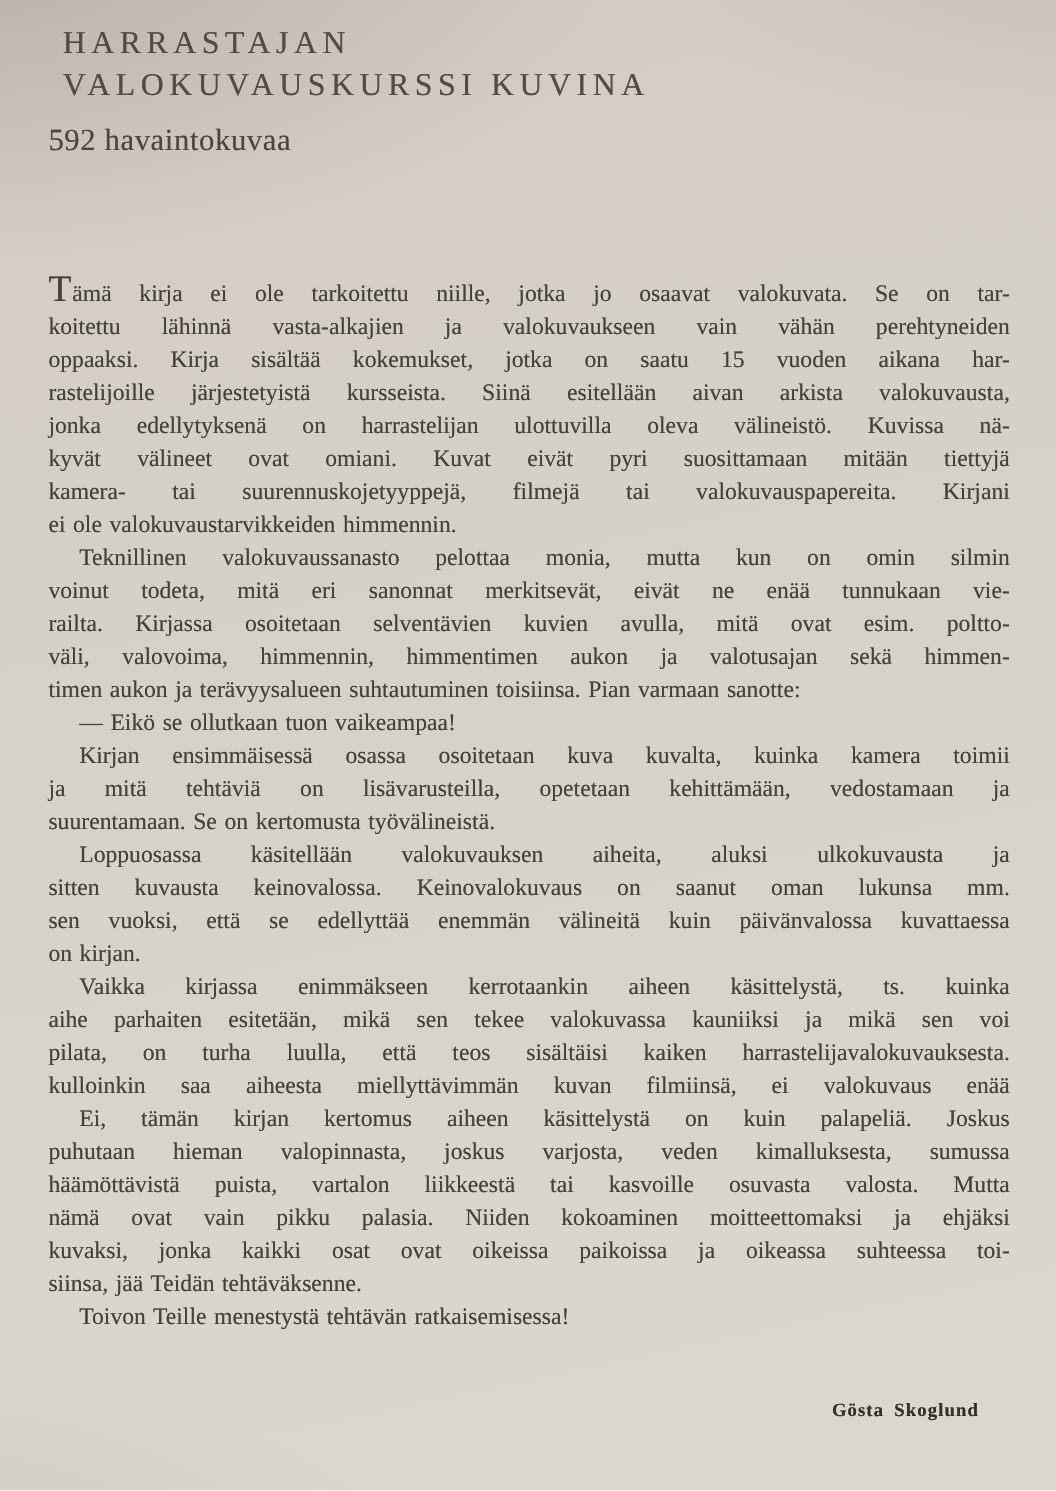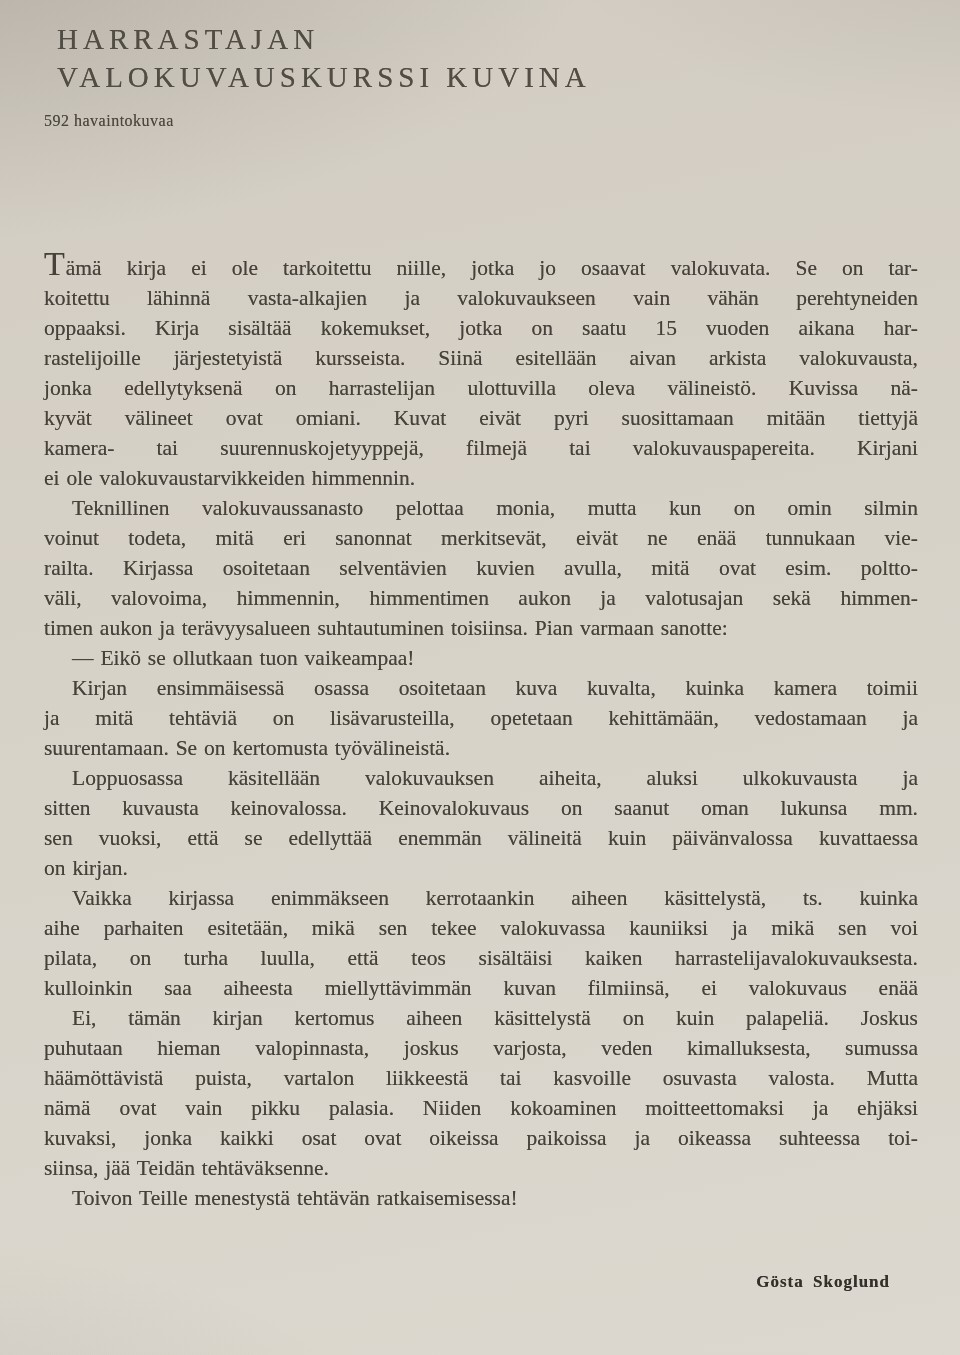--- a/index.html
+++ b/index.html
@@ -32,21 +32,21 @@
     letter-spacing: 5px;
     font-weight: 400;
     color: #514d45;
     line-height: 38px;
     text-shadow: 0 0 0.6px rgba(75, 70, 60, 0.7);
   }
   .subtitle {
     position: absolute;
     left: 44px;
     top: 112px;
-    font-size: 16px;
+    font-size: 28px;
     letter-spacing: 0.5px;
     color: #4b473f;
     text-shadow: 0 0 0.5px rgba(75, 70, 60, 0.6);
   }
   .body-text {
     position: absolute;
     left: 44px;
     top: 247px;
     width: 874px;
     font-size: 21.5px;

